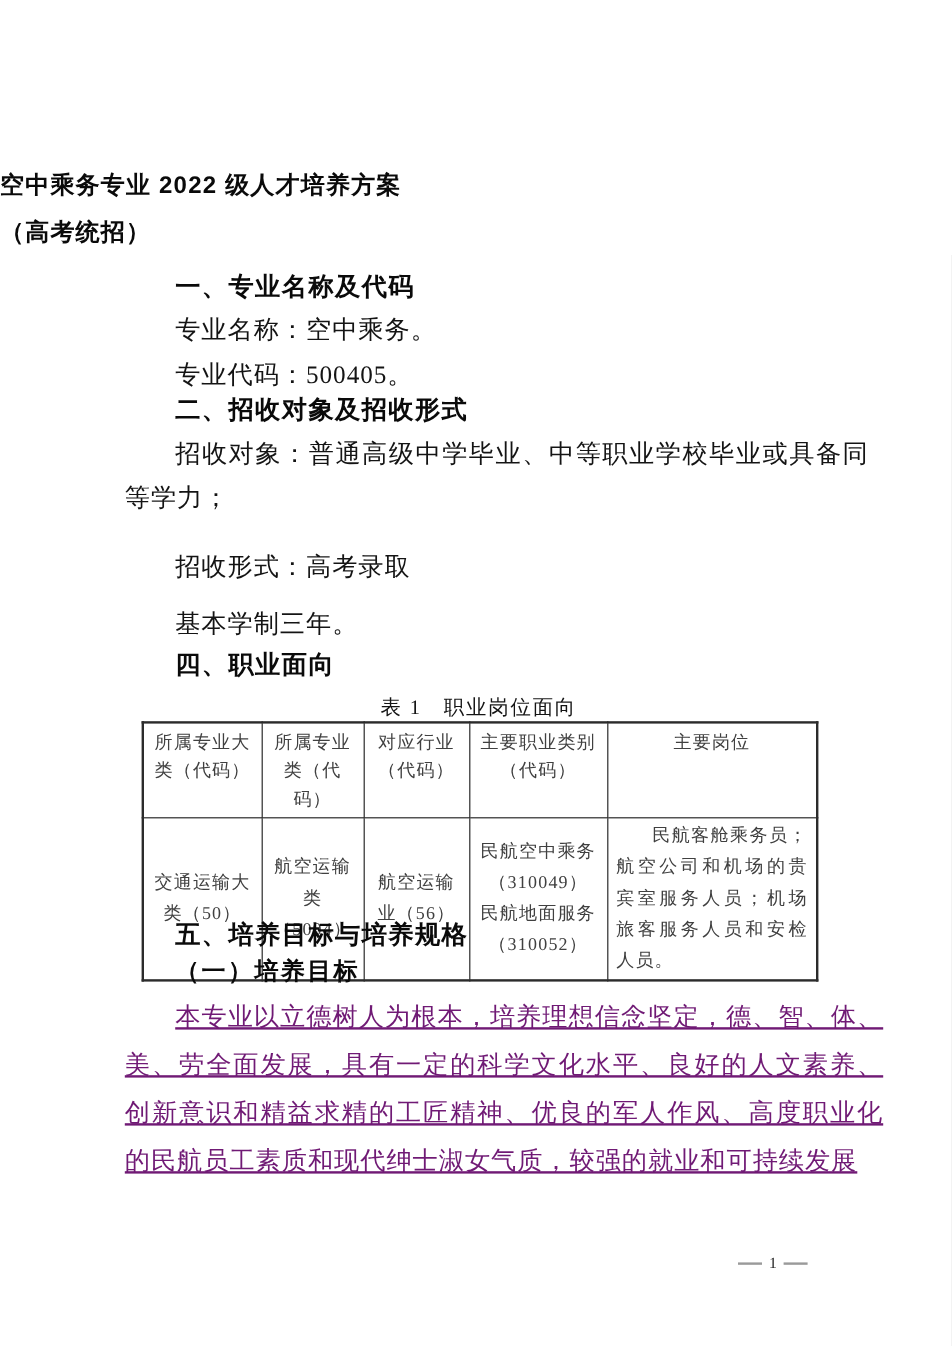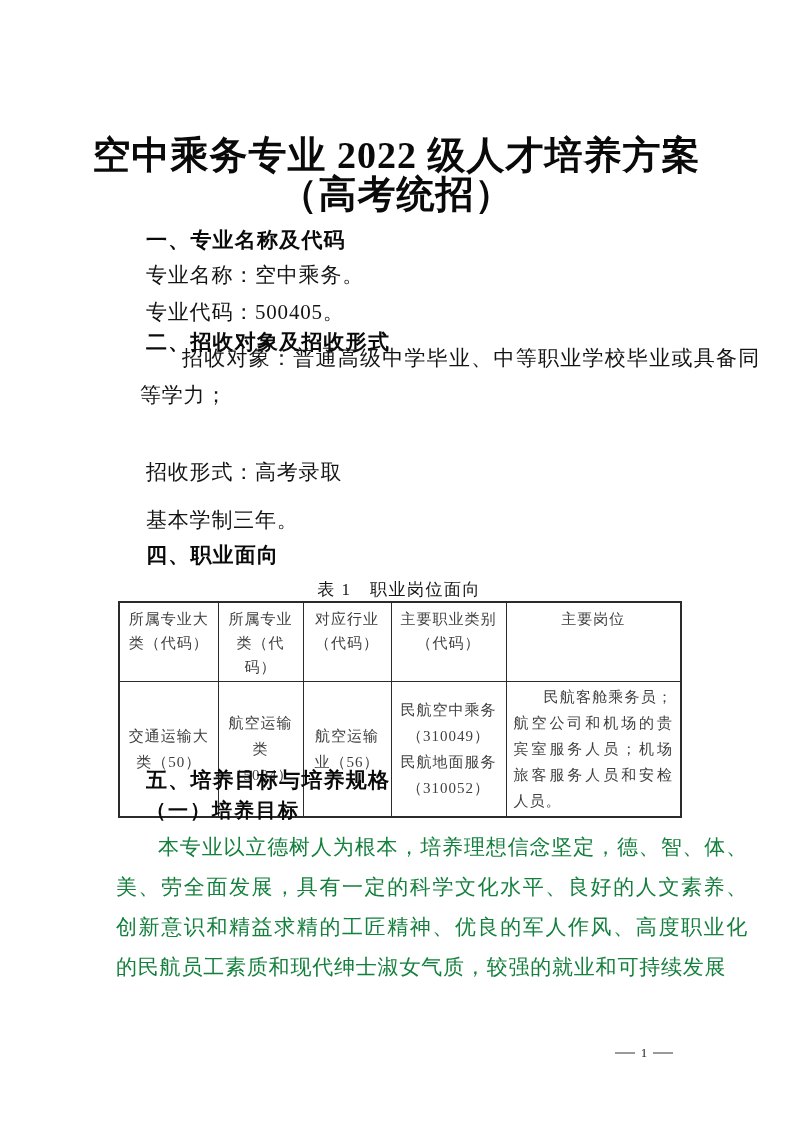--- a/index.html
+++ b/index.html
@@ -10,24 +10,23 @@
     height: 1122px;
     background: #ffffff;
     font-family: "Liberation Serif", serif;
     color: #111111;
     overflow: hidden;
     margin: 0 auto;
   }
   .abs { position: absolute; }
   .doc-title {
     left: 0; top: 136px; width: 100%;
-    text-align: center;
-    font-family: Liberation Serif, serif;
+    font-family: Liberation Sans, sans-serif;
     font-weight: 700;
-    font-size: 38px;
+    font-size: 20px;
     line-height: 39px;
     letter-spacing: 1px;
     color: #0a0a0a;
   }
   .heading {
     left: 146px;
     font-family: "Liberation Sans", sans-serif;
     font-weight: 700;
     font-size: 21px;
     line-height: 30px;
@@ -55,28 +54,29 @@
   }
   .table-caption {
     left: 118px; width: 562px;
     text-align: center;
     font-size: 17px;
     line-height: 24px;
     letter-spacing: 1.5px;
     color: #141414;
   }
   .goal-par {
-    left: 116px;
+    left: 104px;
     width: 632px;
     font-size: 21px;
     line-height: 40px;
     letter-spacing: 0.8px;
     text-indent: 42px;
     text-align: justify;
-    color: #15803d;
+    color: #701a75;
+    text-decoration: underline;
   }
   table.job-table {
     position: absolute;
     left: 118px; top: 601px;
     width: 562px;
     border-collapse: collapse;
     table-layout: fixed;
     font-size: 15px;
     letter-spacing: 1px;
     color: #404040;
@@ -124,21 +124,21 @@
   <div class="abs doc-title">
     <div>空中乘务专业 2022 级人才培养方案</div>
     <div>（高考统招）</div>
   </div>
 
   <div class="abs heading" style="top:225px;">一、专业名称及代码</div>
   <div class="abs body-par" style="top:260px;">专业名称：空中乘务。</div>
   <div class="abs body-par" style="top:297px;">专业代码：500405。</div>
 
   <div class="abs heading" style="top:327px;text-align:center;">二、招收对象及招收形式</div>
-  <div class="abs body-par multiline" style="top:340px;margin-left:36px;">招收对象：普通高级中学毕业、中等职业学校毕业或具备同等学力；</div>
+  <div class="abs body-par multiline" style="top:360px;">招收对象：普通高级中学毕业、中等职业学校毕业或具备同等学力；</div>
   <div class="abs body-par" style="top:457px;">招收形式：高考录取</div>
 
   <div class="abs heading" style="top:540px;">四、职业面向</div>
 
   <div class="abs body-par" style="top:505px;">基本学制三年。</div>
   <div class="abs table-caption" style="top:578px;">表 1　职业岗位面向</div>
 
   <table class="job-table">
     <colgroup>
       <col style="width:99px">

